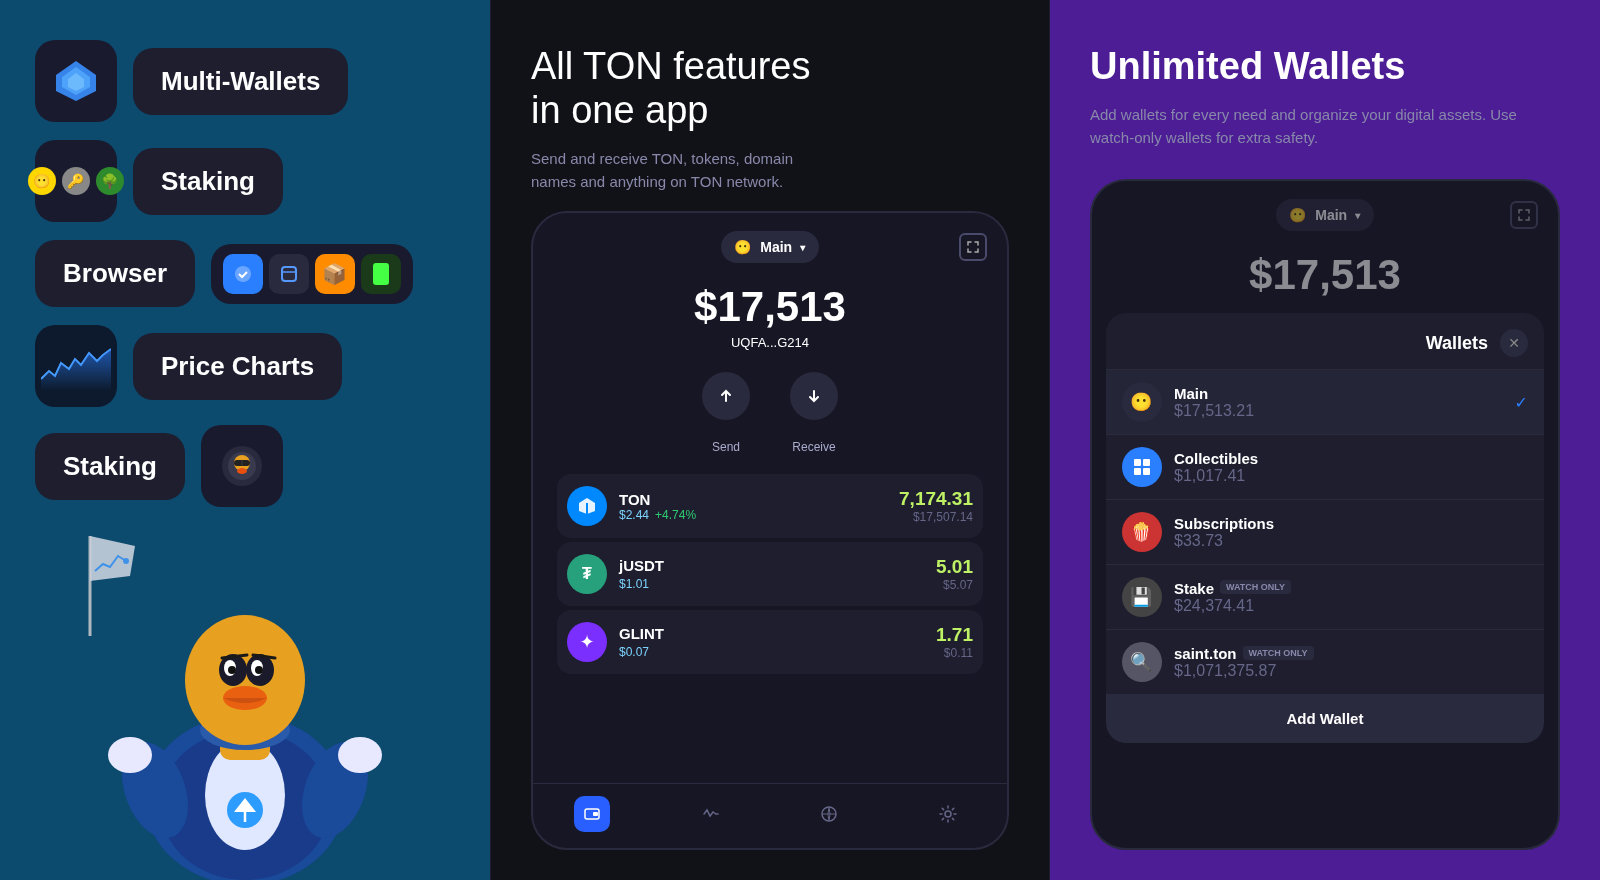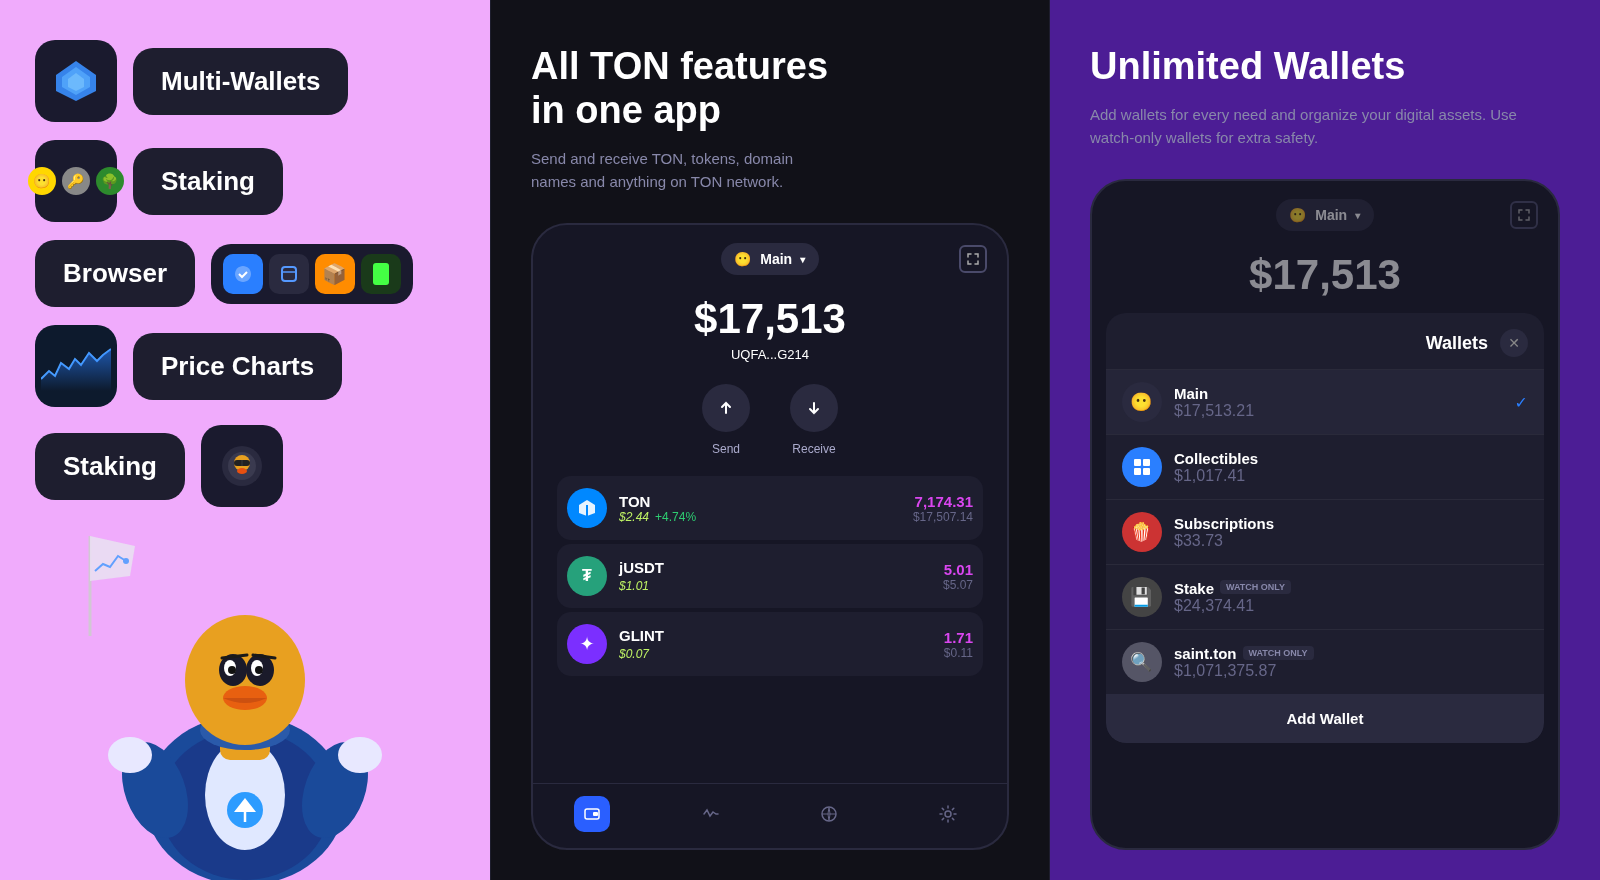--- a/index.html
+++ b/index.html
@@ -9,21 +9,21 @@
       background: #0a0a0f;
       display: flex;
       font-family: -apple-system, BlinkMacSystemFont, 'Segoe UI', sans-serif;
       overflow: hidden;
     }
 
     
     .panel-1 {
       width: 490px;
       height: 880px;
-      background: #f0abfc;
+      background: #0c4a6e;
       display: flex;
       flex-direction: column;
       align-items: flex-start;
       padding: 40px 35px 20px 35px;
       position: relative;
       overflow: hidden;
     }
     .feature-row {
       display: flex;
       align-items: center;
@@ -130,30 +130,30 @@
       height: 880px;
       background: #111118;
       border-left: 1px solid #1e1e2e;
       border-right: 1px solid #1e1e2e;
       display: flex;
       flex-direction: column;
       padding: 45px 40px 30px 40px;
     }
     .panel-2-title {
       font-size: 38px;
-      font-weight: 700;
+      font-weight: 400;
       color: #ffffff;
       line-height: 1.15;
       margin-bottom: 16px;
     }
     .panel-2-subtitle {
       font-size: 15px;
       color: #8888aa;
       line-height: 1.5;
-      margin-bottom: 30px;
+      margin-bottom: 18px;
     }
     
     .phone-mockup {
       flex: 1;
       background: #161625;
       border-radius: 36px;
       border: 2px solid #2a2a3f;
       overflow: hidden;
       display: flex;
       flex-direction: column;
@@ -202,21 +202,21 @@
     .phone-actions {
       display: flex;
       justify-content: center;
       gap: 40px;
       padding: 16px 0 20px;
     }
     .action-btn {
       display: flex;
       flex-direction: column;
       align-items: center;
-      gap: 10px;
+      gap: 20px;
     }
     .action-circle {
       width: 48px;
       height: 48px;
       background: #2a2a3f;
       border-radius: 50%;
       display: flex;
       align-items: center;
       justify-content: center;
     }
@@ -243,24 +243,24 @@
       border-radius: 50%;
       display: flex;
       align-items: center;
       justify-content: center;
       font-size: 18px;
       margin-right: 12px;
       flex-shrink: 0;
     }
     .token-info { flex: 1; }
     .token-name { font-size: 15px; font-weight: 600; color: #ffffff; }
-    .token-price { font-size: 12px; color: #bef264; font-style: italic; }
+    .token-price { font-size: 12px; color: #7dd3fc; }
     .token-change-positive { color: #2ecc71; font-size: 12px; }
     .token-amounts { text-align: right; }
-    .token-balance { font-size: 15px; font-weight: 600; color: #d946ef; }
+    .token-balance { font-size: 19px; font-weight: 600; color: #bef264; }
     .token-usd { font-size: 12px; color: #666688; }
     
     .phone-bottom-nav {
       display: flex;
       justify-content: space-around;
       padding: 12px 0 16px;
       border-top: 1px solid #2a2a3f;
     }
     .nav-icon {
       width: 36px;

